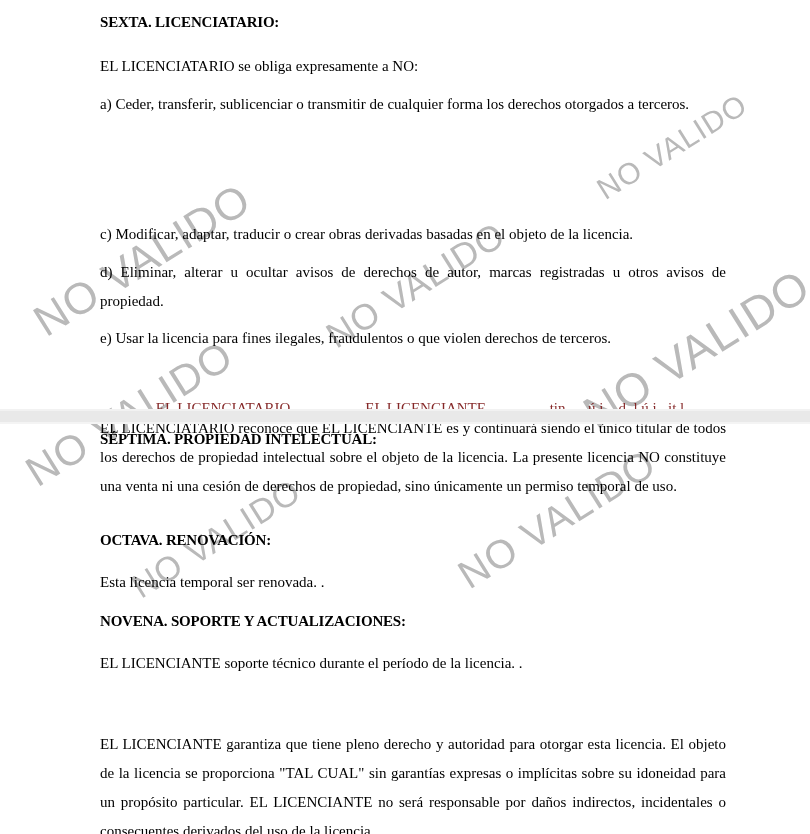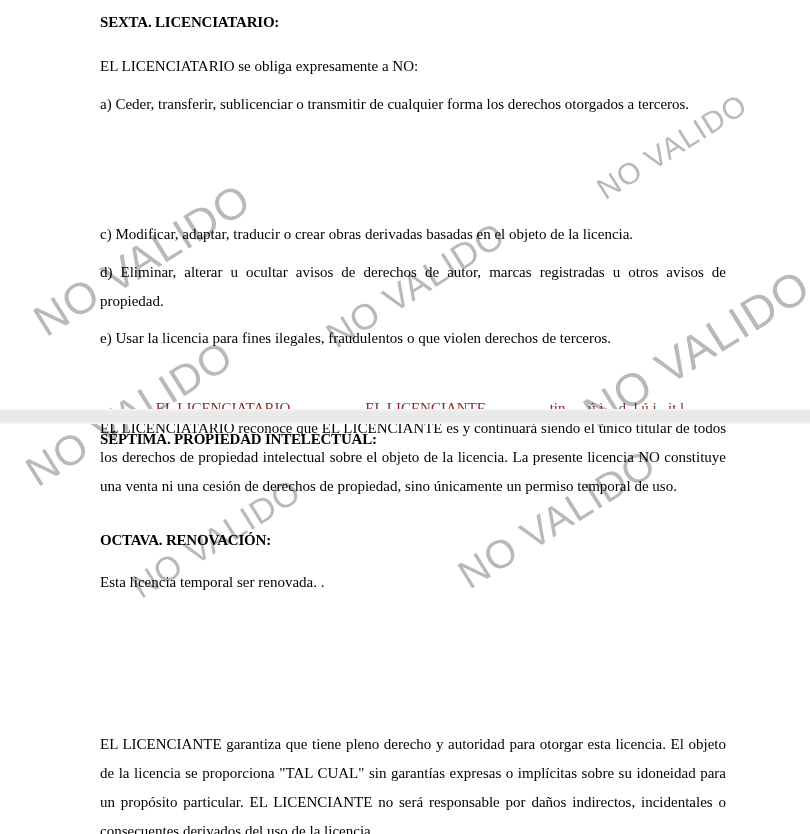--- a/index.html
+++ b/index.html
@@ -152,16 +152,18 @@
       <div class="heading" style="top: 12px;">SEXTA. LICENCIATARIO:</div>
       <div class="para nojust" style="top: 52px;">EL LICENCIATARIO se obliga expresamente a NO:</div>
       <div class="para" style="top: 90px;">a) Ceder, transferir, sublicenciar o transmitir de cualquier forma los derechos otorgados a terceros.</div>
       <div class="para nojust" style="top: 220px;">c) Modificar, adaptar, traducir o crear obras derivadas basadas en el objeto de la licencia.</div>
       <div class="para" style="top: 258px;">d) Eliminar, alterar u ocultar avisos de derechos de autor, marcas registradas u otros avisos de propiedad.</div>
       <div class="para nojust" style="top: 324px;">e) Usar la licencia para fines ilegales, fraudulentos o que violen derechos de terceros.</div>
       <div class="heading" style="top: 381px; margin-top: 48px;">SÉPTIMA. PROPIEDAD INTELECTUAL:</div>
       <div class="para" style="top: 414px;">EL LICENCIATARIO reconoce que EL LICENCIANTE es y continuará siendo el único titular de todos los derechos de propiedad intelectual sobre el objeto de la licencia. La presente licencia NO constituye una venta ni una cesión de derechos de propiedad, sino únicamente un permiso temporal de uso.</div>
       <div class="heading" style="top: 530px;">OCTAVA. RENOVACIÓN:</div>
       <div class="para nojust" style="top: 568px;">Esta licencia temporal   ser renovada.  .</div>
+      <div class="heading" style="top: 611px;">NOVENA. SOPORTE Y ACTUALIZACIONES:</div>
+      <div class="para nojust" style="top: 649px;">EL LICENCIANTE   soporte técnico durante el período de la licencia.  .</div>
       <div class="para" style="top: 730px;">EL LICENCIANTE garantiza que tiene pleno derecho y autoridad para otorgar esta licencia. El objeto de la licencia se proporciona "TAL CUAL" sin garantías expresas o implícitas sobre su idoneidad para un propósito particular. EL LICENCIANTE no será responsable por daños indirectos, incidentales o consecuentes derivados del uso de la licencia.</div>
     </div>
 
 </div>
 
 </body></html>

